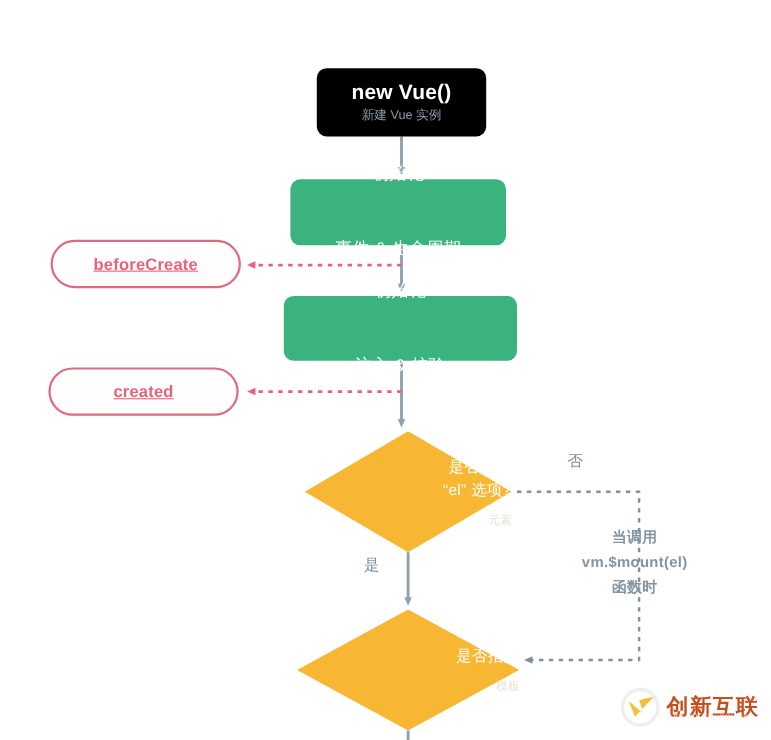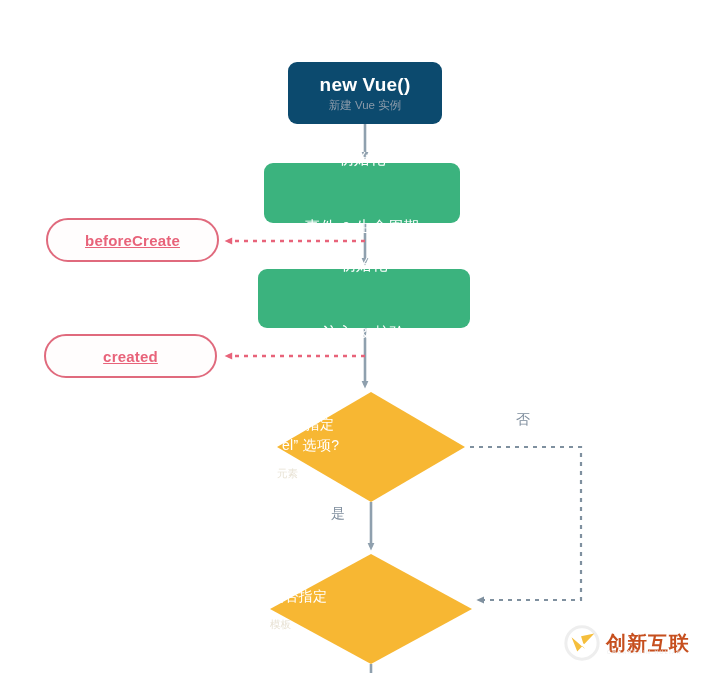--- a/index.html
+++ b/index.html
@@ -36,21 +36,21 @@
     justify-content: center;
     text-align: center;
   }
 
   
   .node-start {
     left: 288px;
     top: 62px;
     width: 154px;
     height: 62px;
-    background: #0c4a6e;
+    background: #000000;
     border-radius: 9px;
   }
   .node-start .title {
     color: #ffffff;
     font-size: 19px;
     font-weight: bold;
     letter-spacing: 0.2px;
     line-height: 1.15;
   }
   .node-start .sub {
@@ -109,21 +109,21 @@
     clip-path: polygon(50% 0%, 100% 50%, 50% 100%, 0% 50%);
   }
   .diamond-text {
     position: absolute;
     left: 0;
     top: 0;
     width: 100%;
     height: 100%;
     display: flex;
     flex-direction: column;
-    align-items: flex-start;
+    align-items: flex-end;
     justify-content: center;
     color: #ffffff;
     text-align: center;
   }
   .diamond-text .d1 {
     font-size: 14px;
     line-height: 1.5;
     letter-spacing: 0.3px;
   }
   .diamond-text .d2 {
@@ -272,20 +272,25 @@
     <div class="diamond-text">
       <div class="d1">是否指定</div>
       <div class="d3">模板</div>
     </div>
   </div>
 
   <div id="label-no" class="edge-label">否</div>
 
   <div id="label-yes" class="edge-label">是</div>
 
+  <div id="label-mount" class="edge-label">
+    <div class="ml1">当调用</div>
+    <div class="ml2">vm.$mount(el)</div>
+    <div class="ml3">函数时</div>
+  </div>
 
   <div class="watermark">
     <div class="wm-logo">
       <svg viewBox="0 0 40 40" width="38" height="38" xmlns="http://www.w3.org/2000/svg">
         <circle cx="20" cy="20" r="17" fill="none" stroke="#ededed" stroke-width="3.2"></circle>
         <path d="M9 14 L23 26 L19 13 L33 10 L15 29 Z" fill="#f5b92c"></path>
         <path d="M12 13 L26 27" stroke="#ffffff" stroke-width="2.4" fill="none"></path>
       </svg>
     </div>
     <div class="wm-text">创新互联</div>

